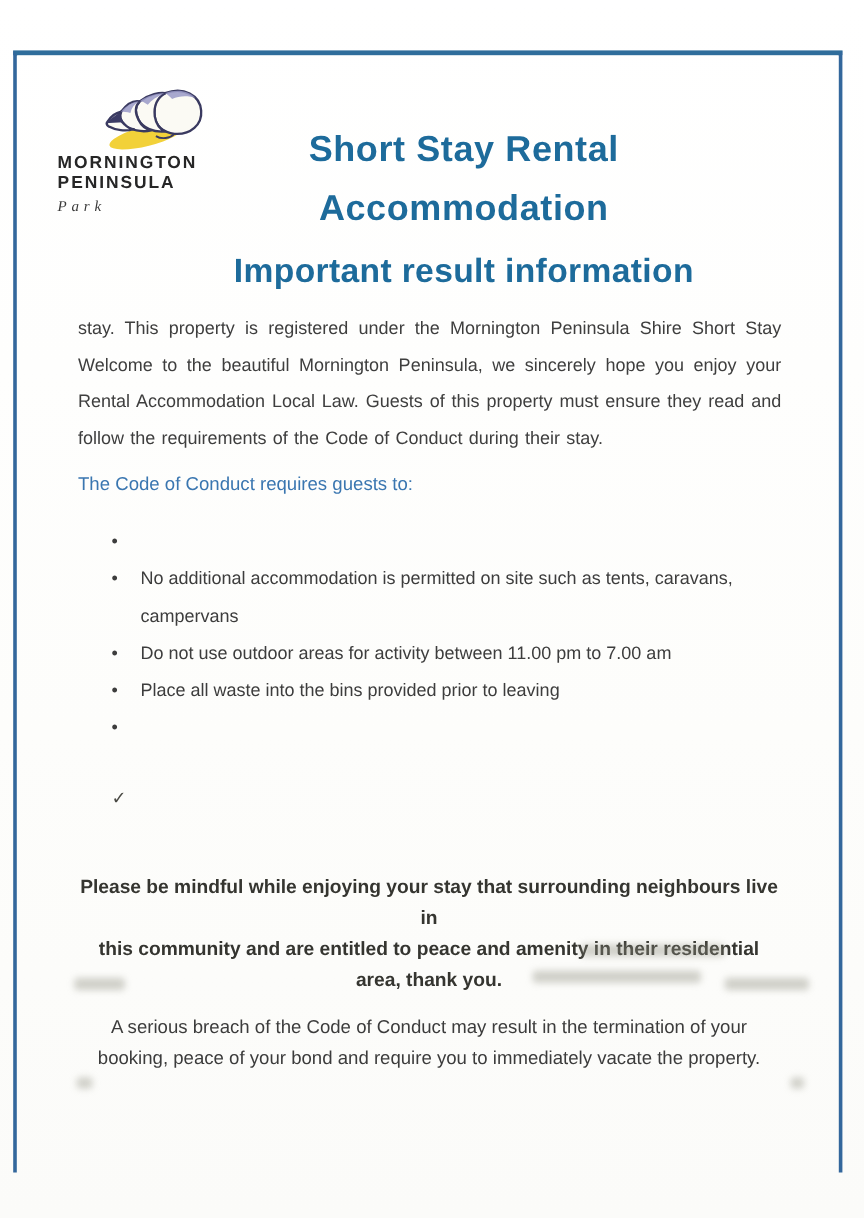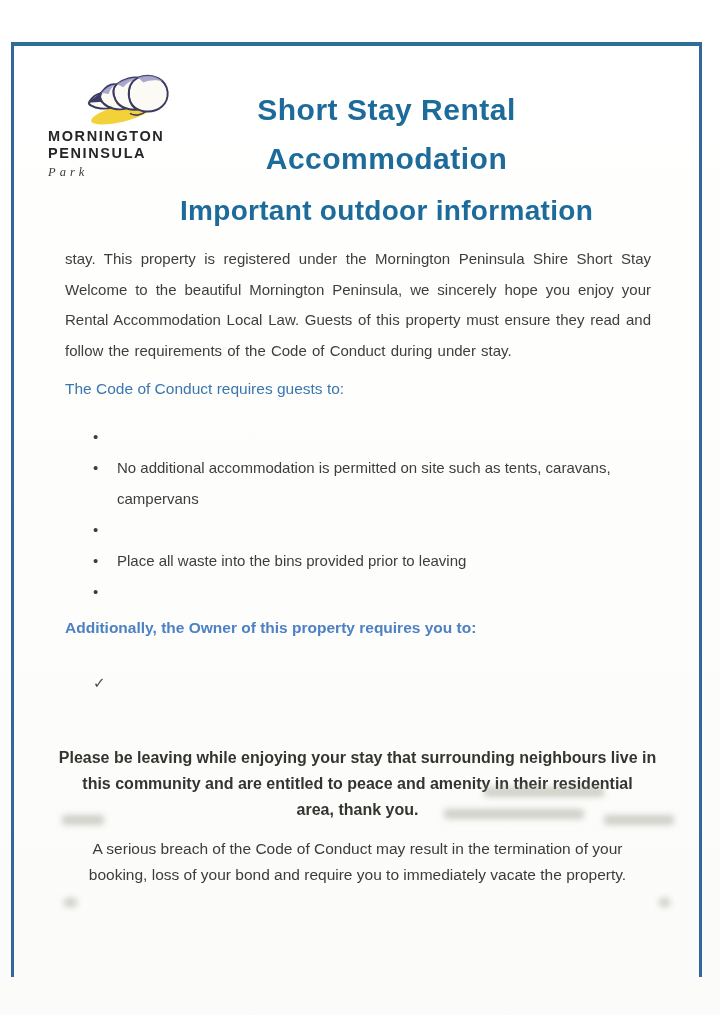--- a/index.html
+++ b/index.html
@@ -13,21 +13,21 @@
     position:absolute; left:11px; top:42px; width:691px; height:935px;
     border-top:4px solid #2f6d9b; border-left:3px solid #33679c; border-right:3px solid #33679c;
     box-sizing:border-box;
   }
   
   .logo { position:absolute; top:22px; left:34px; width:150px; text-align:left; }
   .logo svg { display:block; margin:0 auto 2px 30px; }
   .logo-line { font-size:14.5px; font-weight:600; letter-spacing:1.6px; color:#262626; line-height:17px; }
   .logo-shire { font-family:"Liberation Serif","DejaVu Serif",serif; font-style:italic;
     font-size:12.5px; letter-spacing:4px; color:#3a3a3a; margin-top:3px; }
-  .titles { padding:39px 0 0 60px; text-align:center; color:#1d6b9b; font-weight:bold; }
+  .titles { padding:54px 0 0 60px; text-align:center; color:#1d6b9b; font-weight:bold; }
   .title-line { font-size:30px; line-height:49px; letter-spacing:0.5px; }
   .subtitle { font-size:28px; line-height:32px; margin-top:12px; letter-spacing:0.3px; }
   
   .intro { margin:17px 48px 0 51px; font-size:15px; color:#3e3e3e; }
   .intro .jline { text-align:justify; text-align-last:justify; line-height:30.5px; word-spacing:1px; }
   .intro .jline.last { text-align-last:left; }
   .h-blue1 { margin:14px 48px 0 51px; color:#3a76b0; font-weight:400; font-size:15.5px; }
   .h-blue2 { margin:15px 48px 0 51px; color:#4d80c4; font-weight:700; font-size:15.5px; position:relative; }
   .bullets { margin:23px 48px 0 51px; padding:0; list-style:none; font-size:15px; }
   .bullets li { display:flex; margin:0; }
@@ -71,67 +71,67 @@
           </g>
           <path d="M68 45 C64 49 57 50 52 47" fill="none" stroke="#3a3a60" stroke-width="1.6"></path>
         </svg>
         <div class="logo-line">MORNINGTON</div>
         <div class="logo-line">PENINSULA</div>
         <div class="logo-shire">Park</div>
       </div>
       <div class="titles">
         <div class="title-line">Short Stay Rental</div>
         <div class="title-line">Accommodation</div>
-        <div class="subtitle">Important outdoor information</div>
+        <div class="subtitle">Important result information</div>
       </div>
     </div>
 
     <div class="intro">
       <div class="jline">stay. This property is registered under the Mornington Peninsula Shire Short Stay</div>
       <div class="jline">Welcome to the beautiful Mornington Peninsula, we sincerely hope you enjoy your</div>
       <div class="jline">Rental Accommodation Local Law. Guests of this property must ensure they read and</div>
-      <div class="jline last">follow the requirements of the Code of Conduct during under stay.</div>
+      <div class="jline last">follow the requirements of the Code of Conduct during their stay.</div>
     </div>
 
     <div class="h-blue1">The Code of Conduct requires guests to:</div>
 
     <ul class="bullets">
       <li>
         <span class="marker">•</span>
       </li>
       <li>
         <span class="marker">•</span>
         <span class="btext">No additional accommodation is permitted on site such as tents, caravans,
 campervans</span>
       </li>
       <li>
         <span class="marker">•</span>
+        <span class="btext">Do not use outdoor areas for activity between 11.00 pm to 7.00 am</span>
       </li>
       <li>
         <span class="marker">•</span>
         <span class="btext">Place all waste into the bins provided prior to leaving</span>
       </li>
       <li class="tight">
         <span class="marker">•</span>
       </li>
     </ul>
 
-    <div class="h-blue2">Additionally, the Owner of this property requires you to:</div>
 
     <div class="check-row">
       <span class="marker">✓</span>
     </div>
 
-    <div class="notice-bold">Please be leaving while enjoying your stay that surrounding neighbours live in
+    <div class="notice-bold">Please be mindful while enjoying your stay that surrounding neighbours live in
 this community and are entitled to peace and amenity in their residential
 area, thank you.</div>
     <div class="ghost" style="left:470px; top:741px; width:120px; height:10px;"></div>
     <div class="ghost" style="left:430px; top:763px; width:140px; height:10px;"></div>
     <div class="ghost" style="left:48px; top:769px; width:42px; height:10px;"></div>
     <div class="ghost" style="left:590px; top:769px; width:70px; height:10px;"></div>
 
     <div class="breach">A serious breach of the Code of Conduct may result in the termination of your
-booking, loss of your bond and require you to immediately vacate the property.</div>
+booking, peace of your bond and require you to immediately vacate the property.</div>
     <div class="ghost" style="left:50px; top:852px; width:13px; height:9px;"></div>
     <div class="ghost" style="left:645px; top:852px; width:11px; height:9px;"></div>
 
   </div>
 </div>
 
 </body></html>

